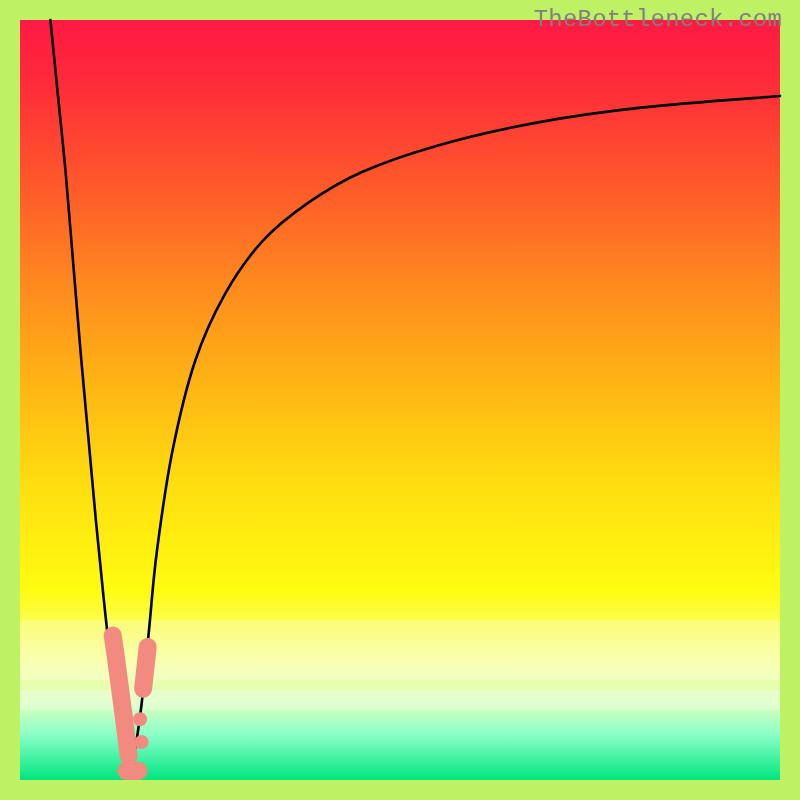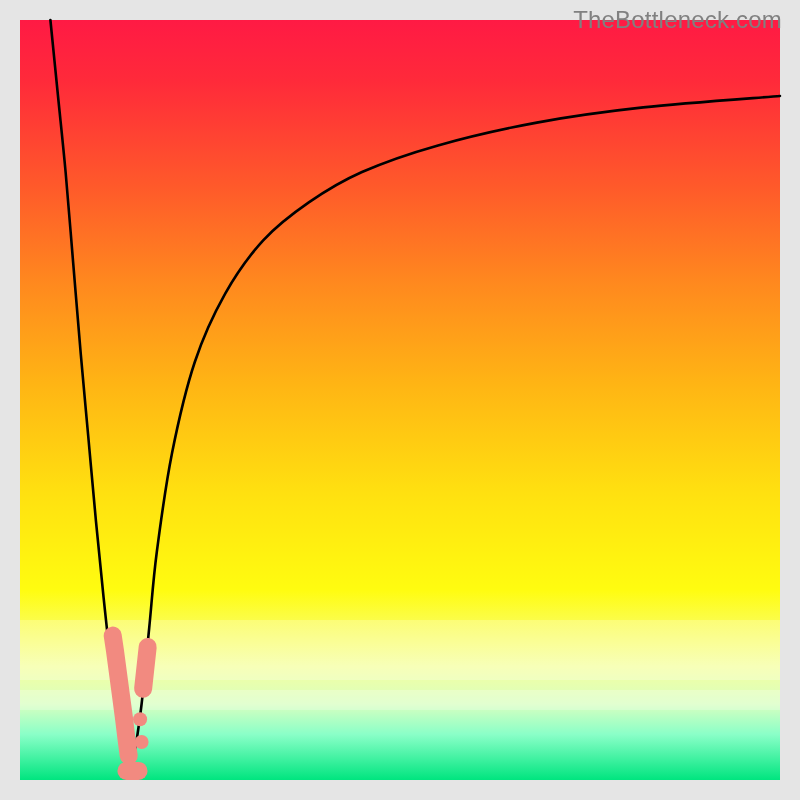--- a/index.html
+++ b/index.html
@@ -7,22 +7,23 @@
     padding: 0;
     width: 800px;
     height: 800px;
     overflow: hidden;
     font-family: Arial, Helvetica, sans-serif;
   }
   .frame {
     position: relative;
     width: 800px;
     height: 800px;
-    background: #e5e5e5;
+    background: #bef264;
     box-sizing: border-box;
+    font-family: Liberation Mono, monospace;
   }
   .plot-area {
     position: absolute;
     left: 20px;
     top: 20px;
     width: 760px;
     height: 760px;
     background: linear-gradient(to bottom,
       #ff1a44 0%,
       #ff2a3a 8%,

